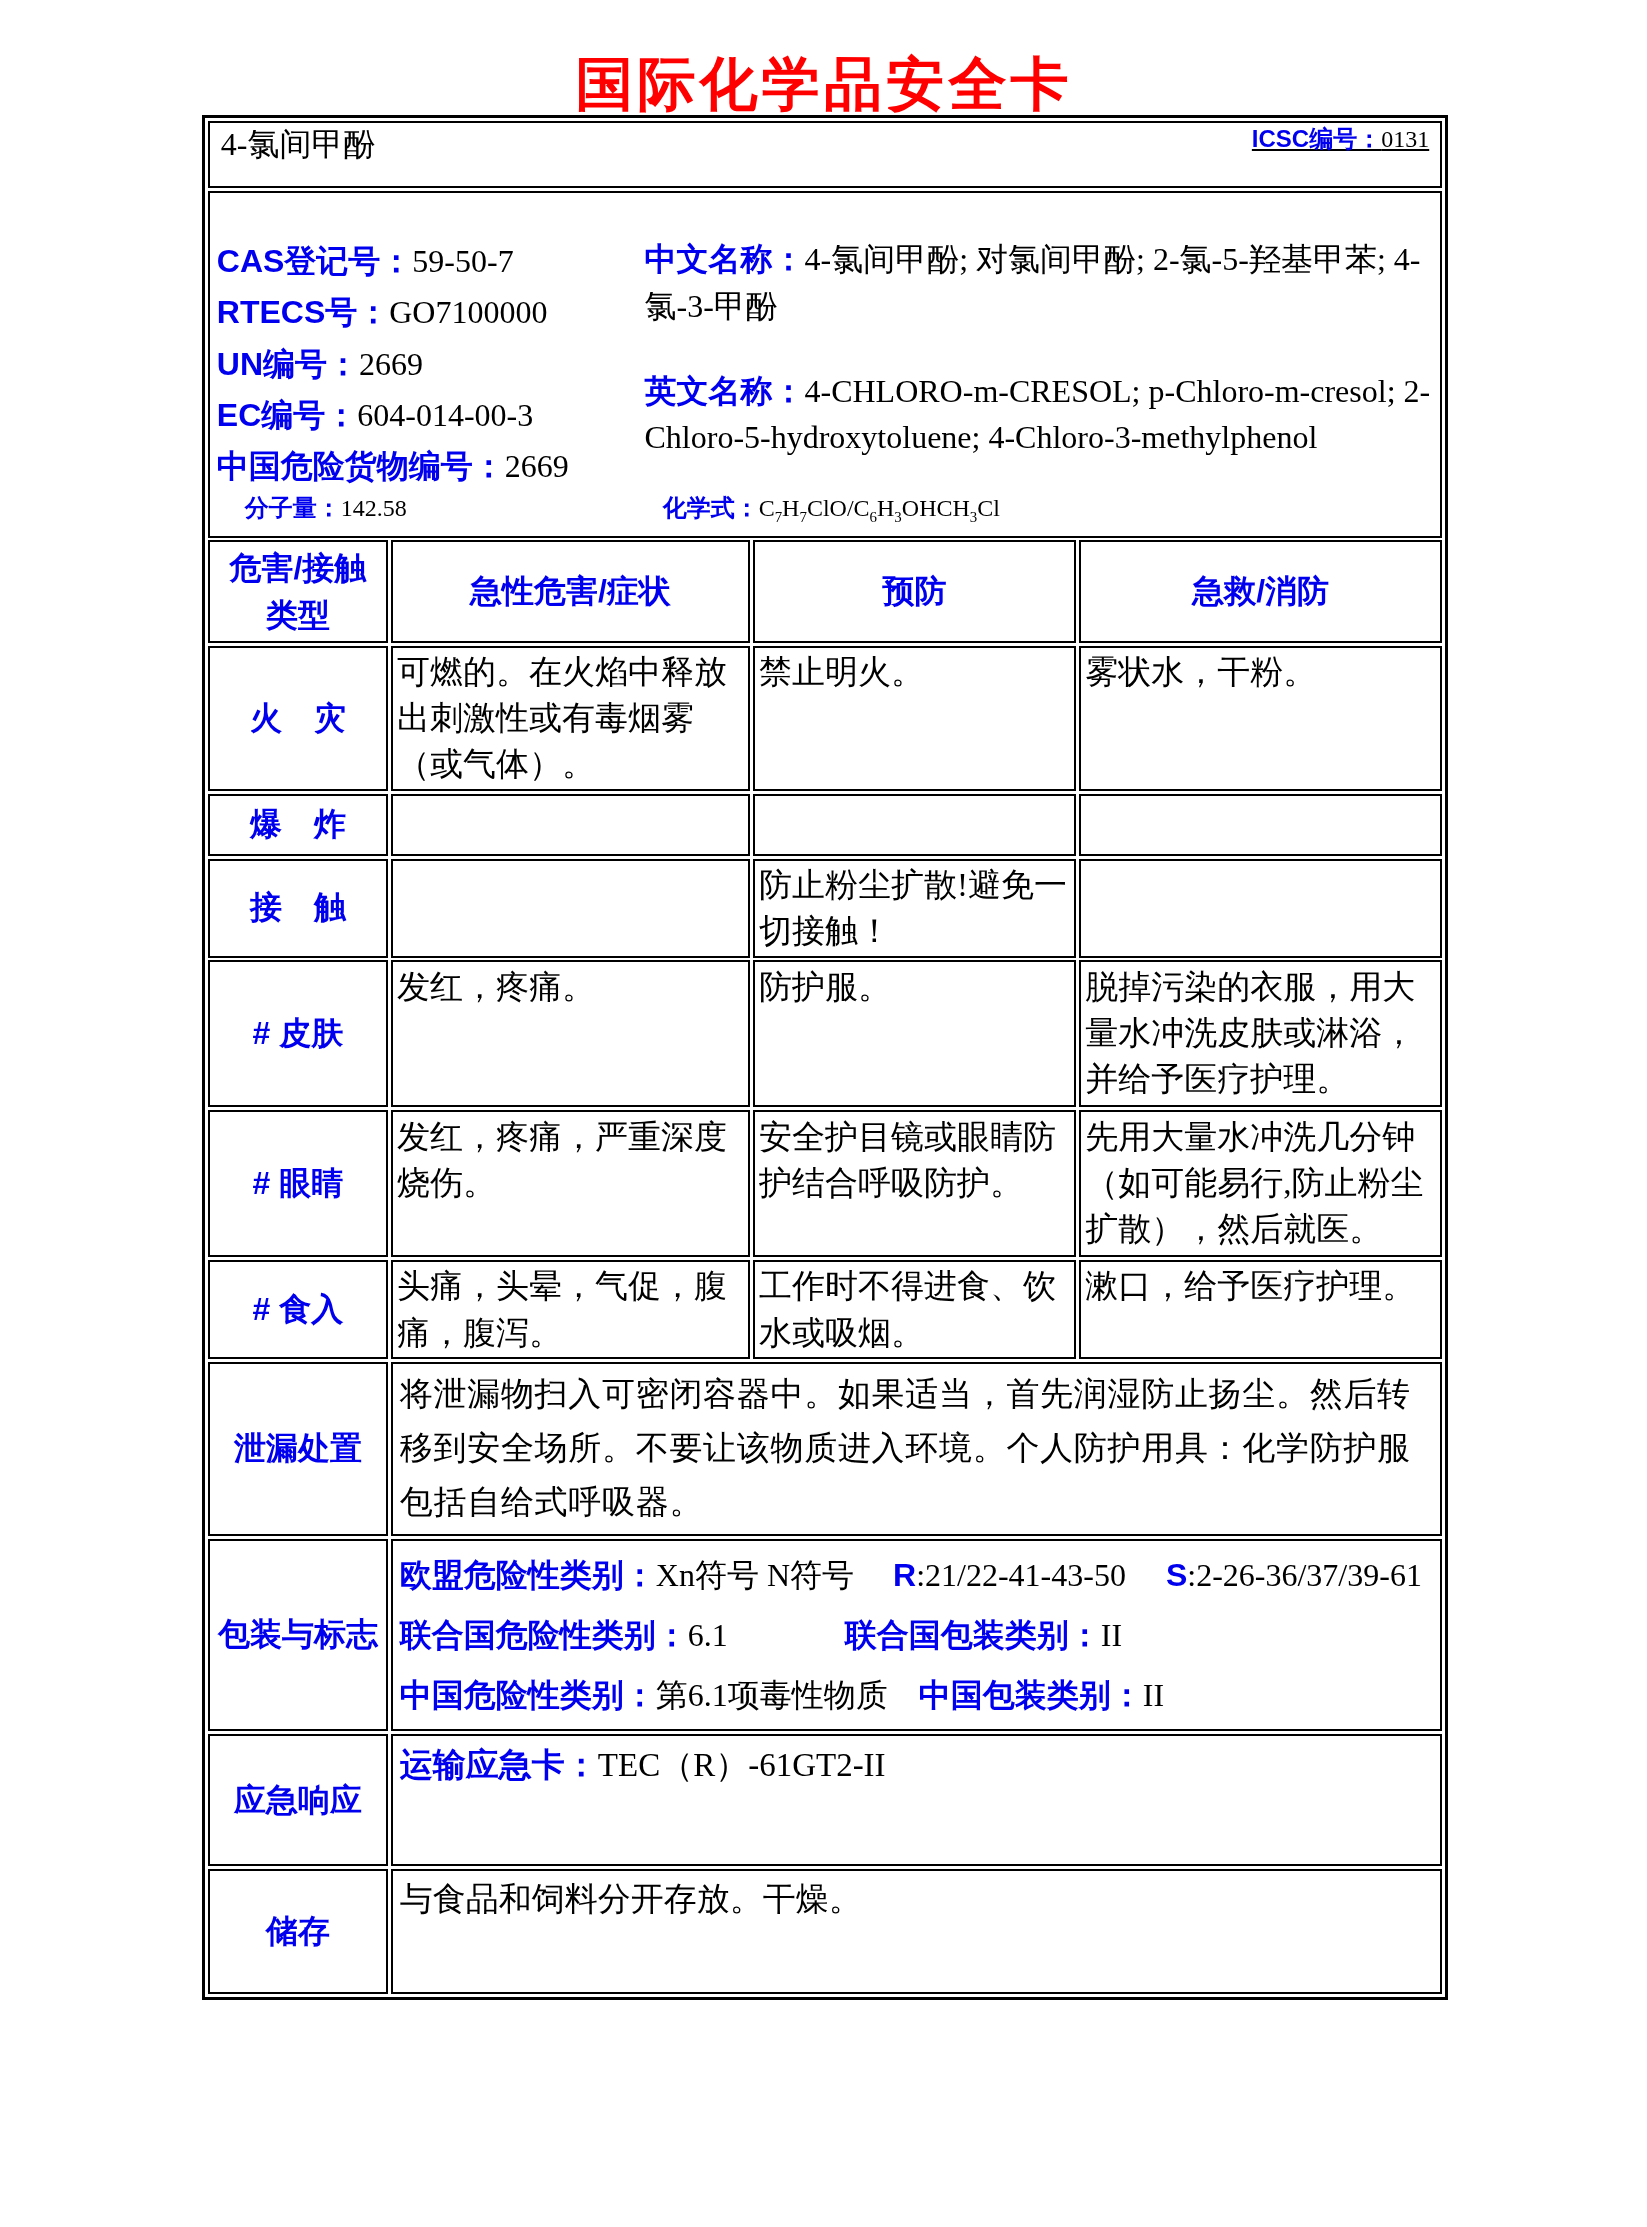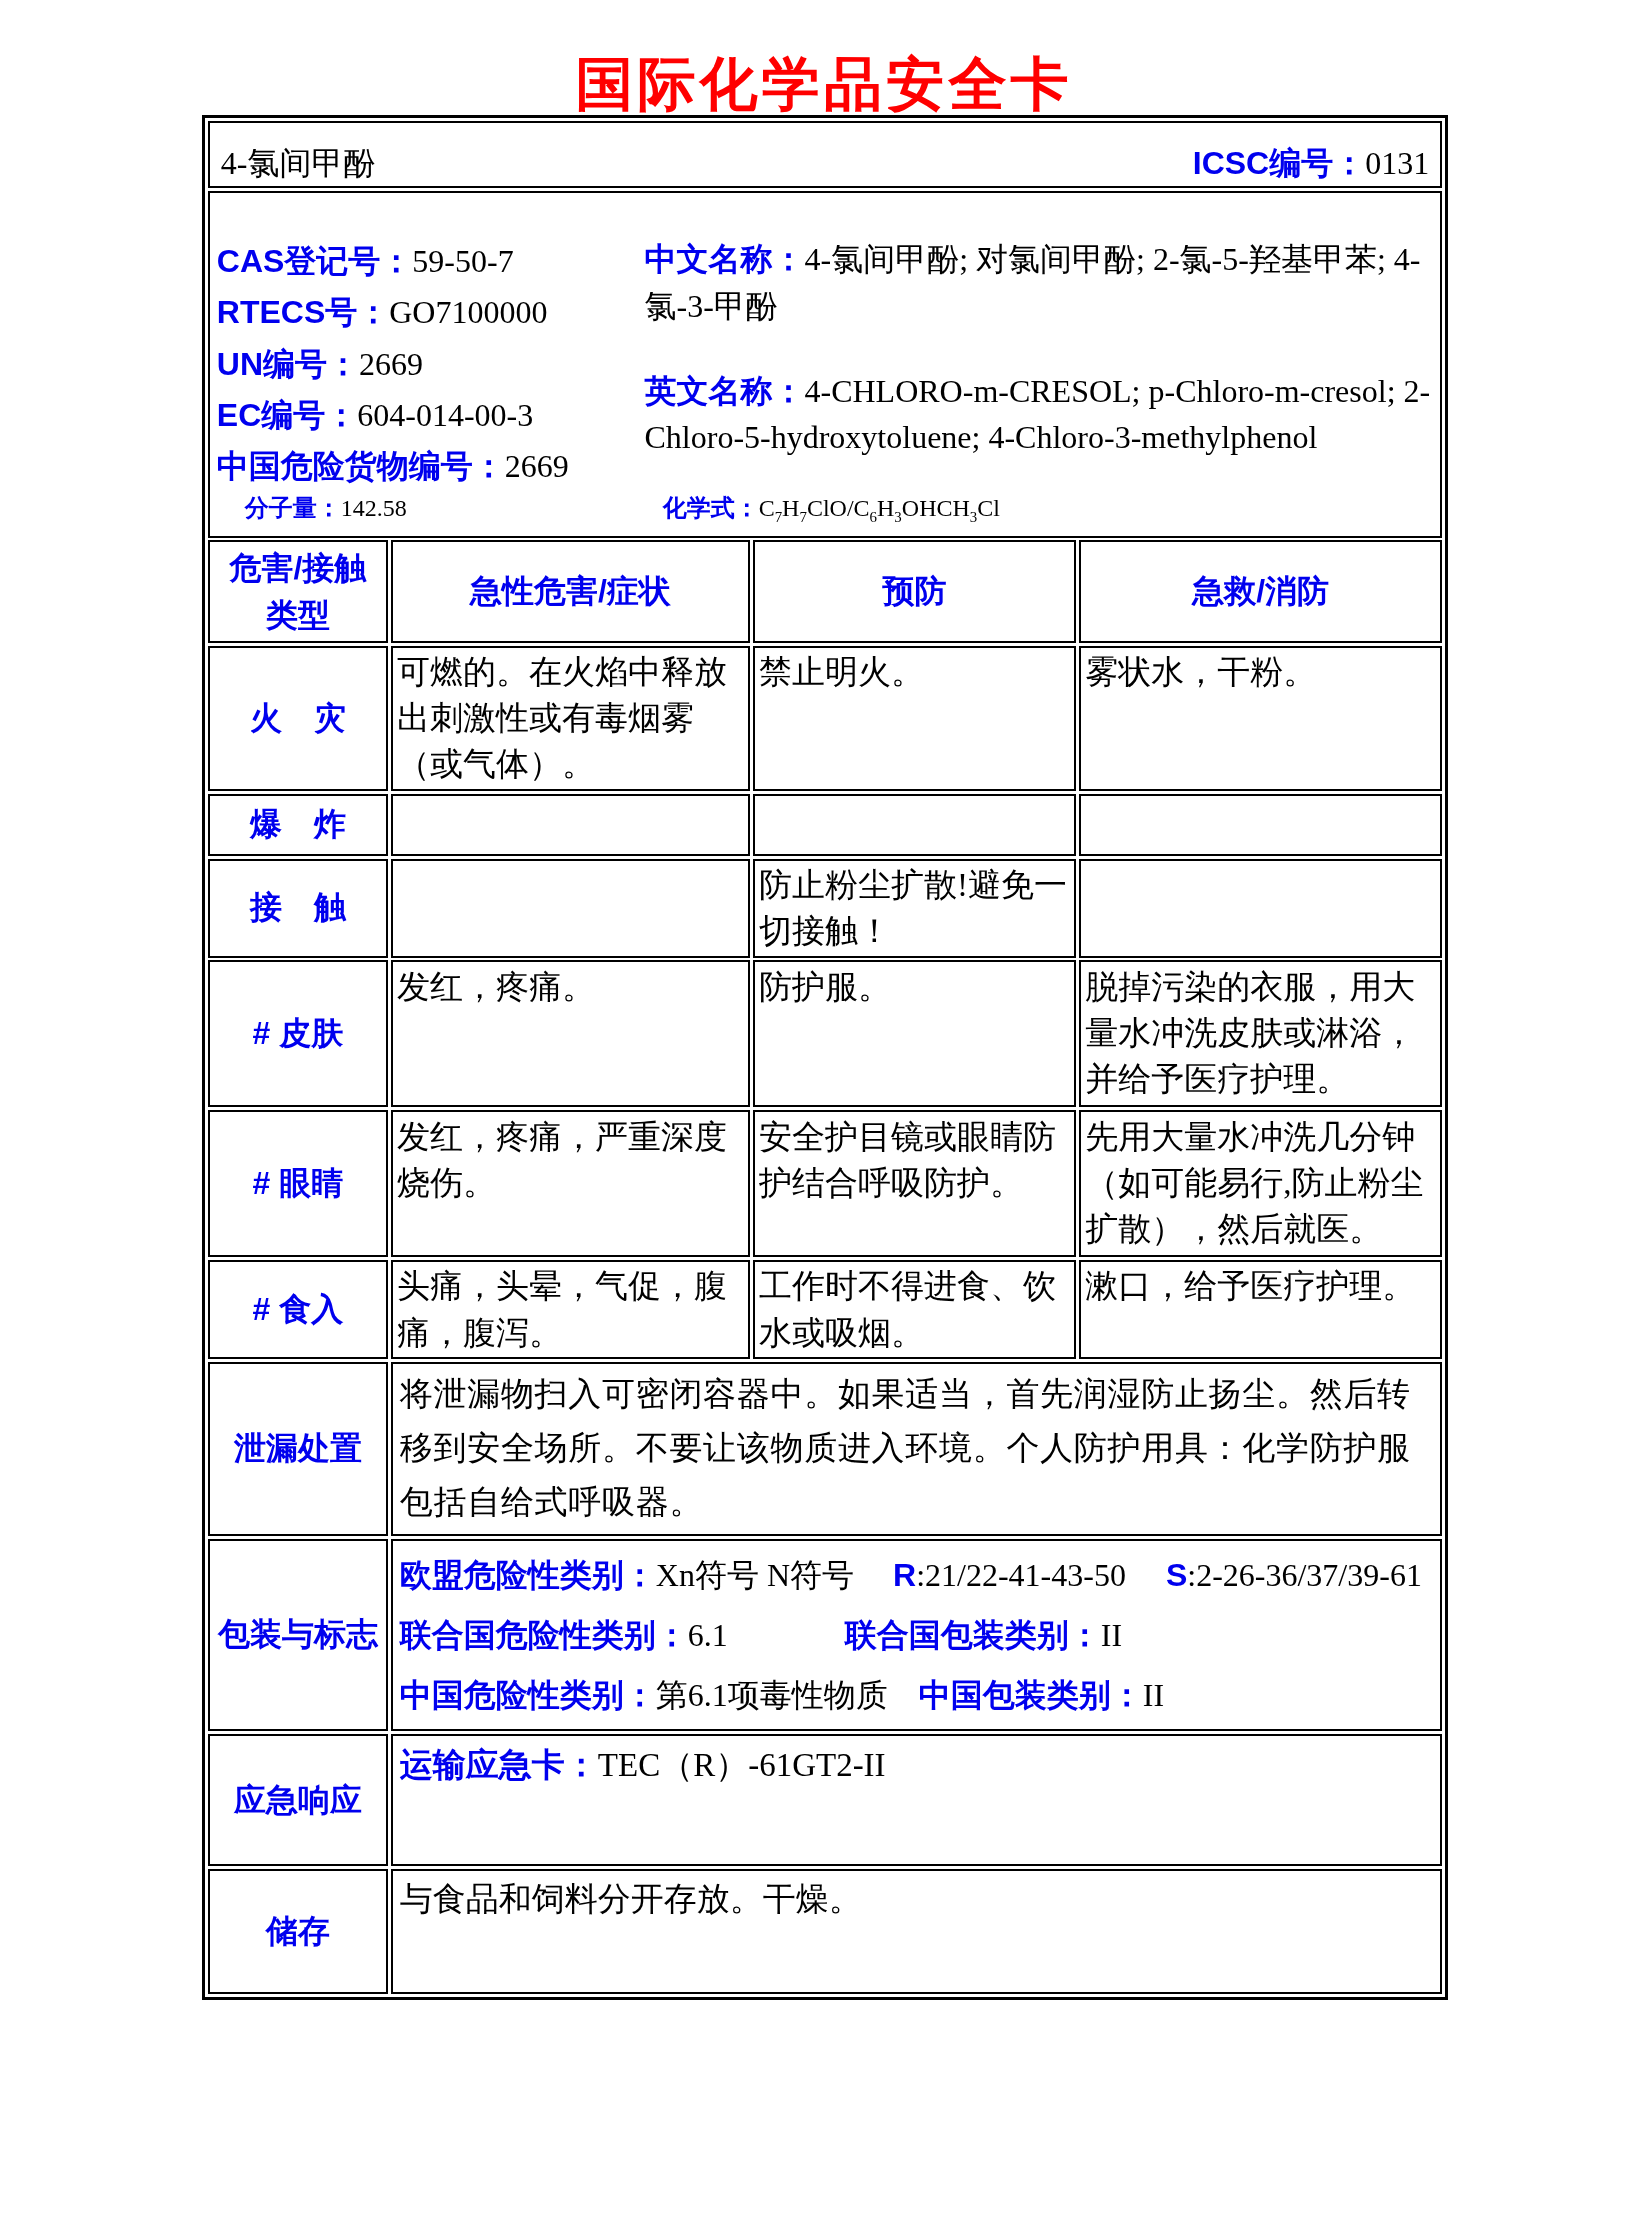--- a/index.html
+++ b/index.html
@@ -40,22 +40,22 @@
   .h-cont { min-height:97px; }
   .h-inh  { min-height:99px; }
   .h-skin { min-height:147px; }
   .h-eye  { min-height:147px; }
   .h-ing  { min-height:99px; }
   .h-spill{ min-height:149px; }
   .h-pack { min-height:184px; }
   .h-emrg { min-height:132px; }
   .h-stor { min-height:125px; }
   
-  .row-a { display:flex; align-items:flex-end; justify-content:space-between; padding:0 11px; font-size:32px; }
-  .row-a .icsc { font-size:32px; }
+  .row-a { display:flex; align-items:flex-start; justify-content:space-between; padding:0 11px; font-size:32px; }
+  .row-a .icsc { font-size:24px;text-decoration:underline; }
   
   .row-b { display:flex; flex-direction:column; justify-content:flex-end; padding:7px 8.3px 9.7px 7px; }
   .b-cols { display:flex; }
   .b-left { width:35.2%; flex:0 0 auto; }
   .b-right { flex:1 1 auto; }
   .id-line { font-size:32px; line-height:1.6; white-space:nowrap; }
   .name-p { font-size:32px; line-height:1.45; margin:0 0 39px 0; }
   .name-p:last-child { margin-bottom:0; }
   .b-bottom { display:flex; font-size:24px;margin-left:28px; }
   .b-bottom .mw { width:35.2%; flex:0 0 auto; }

